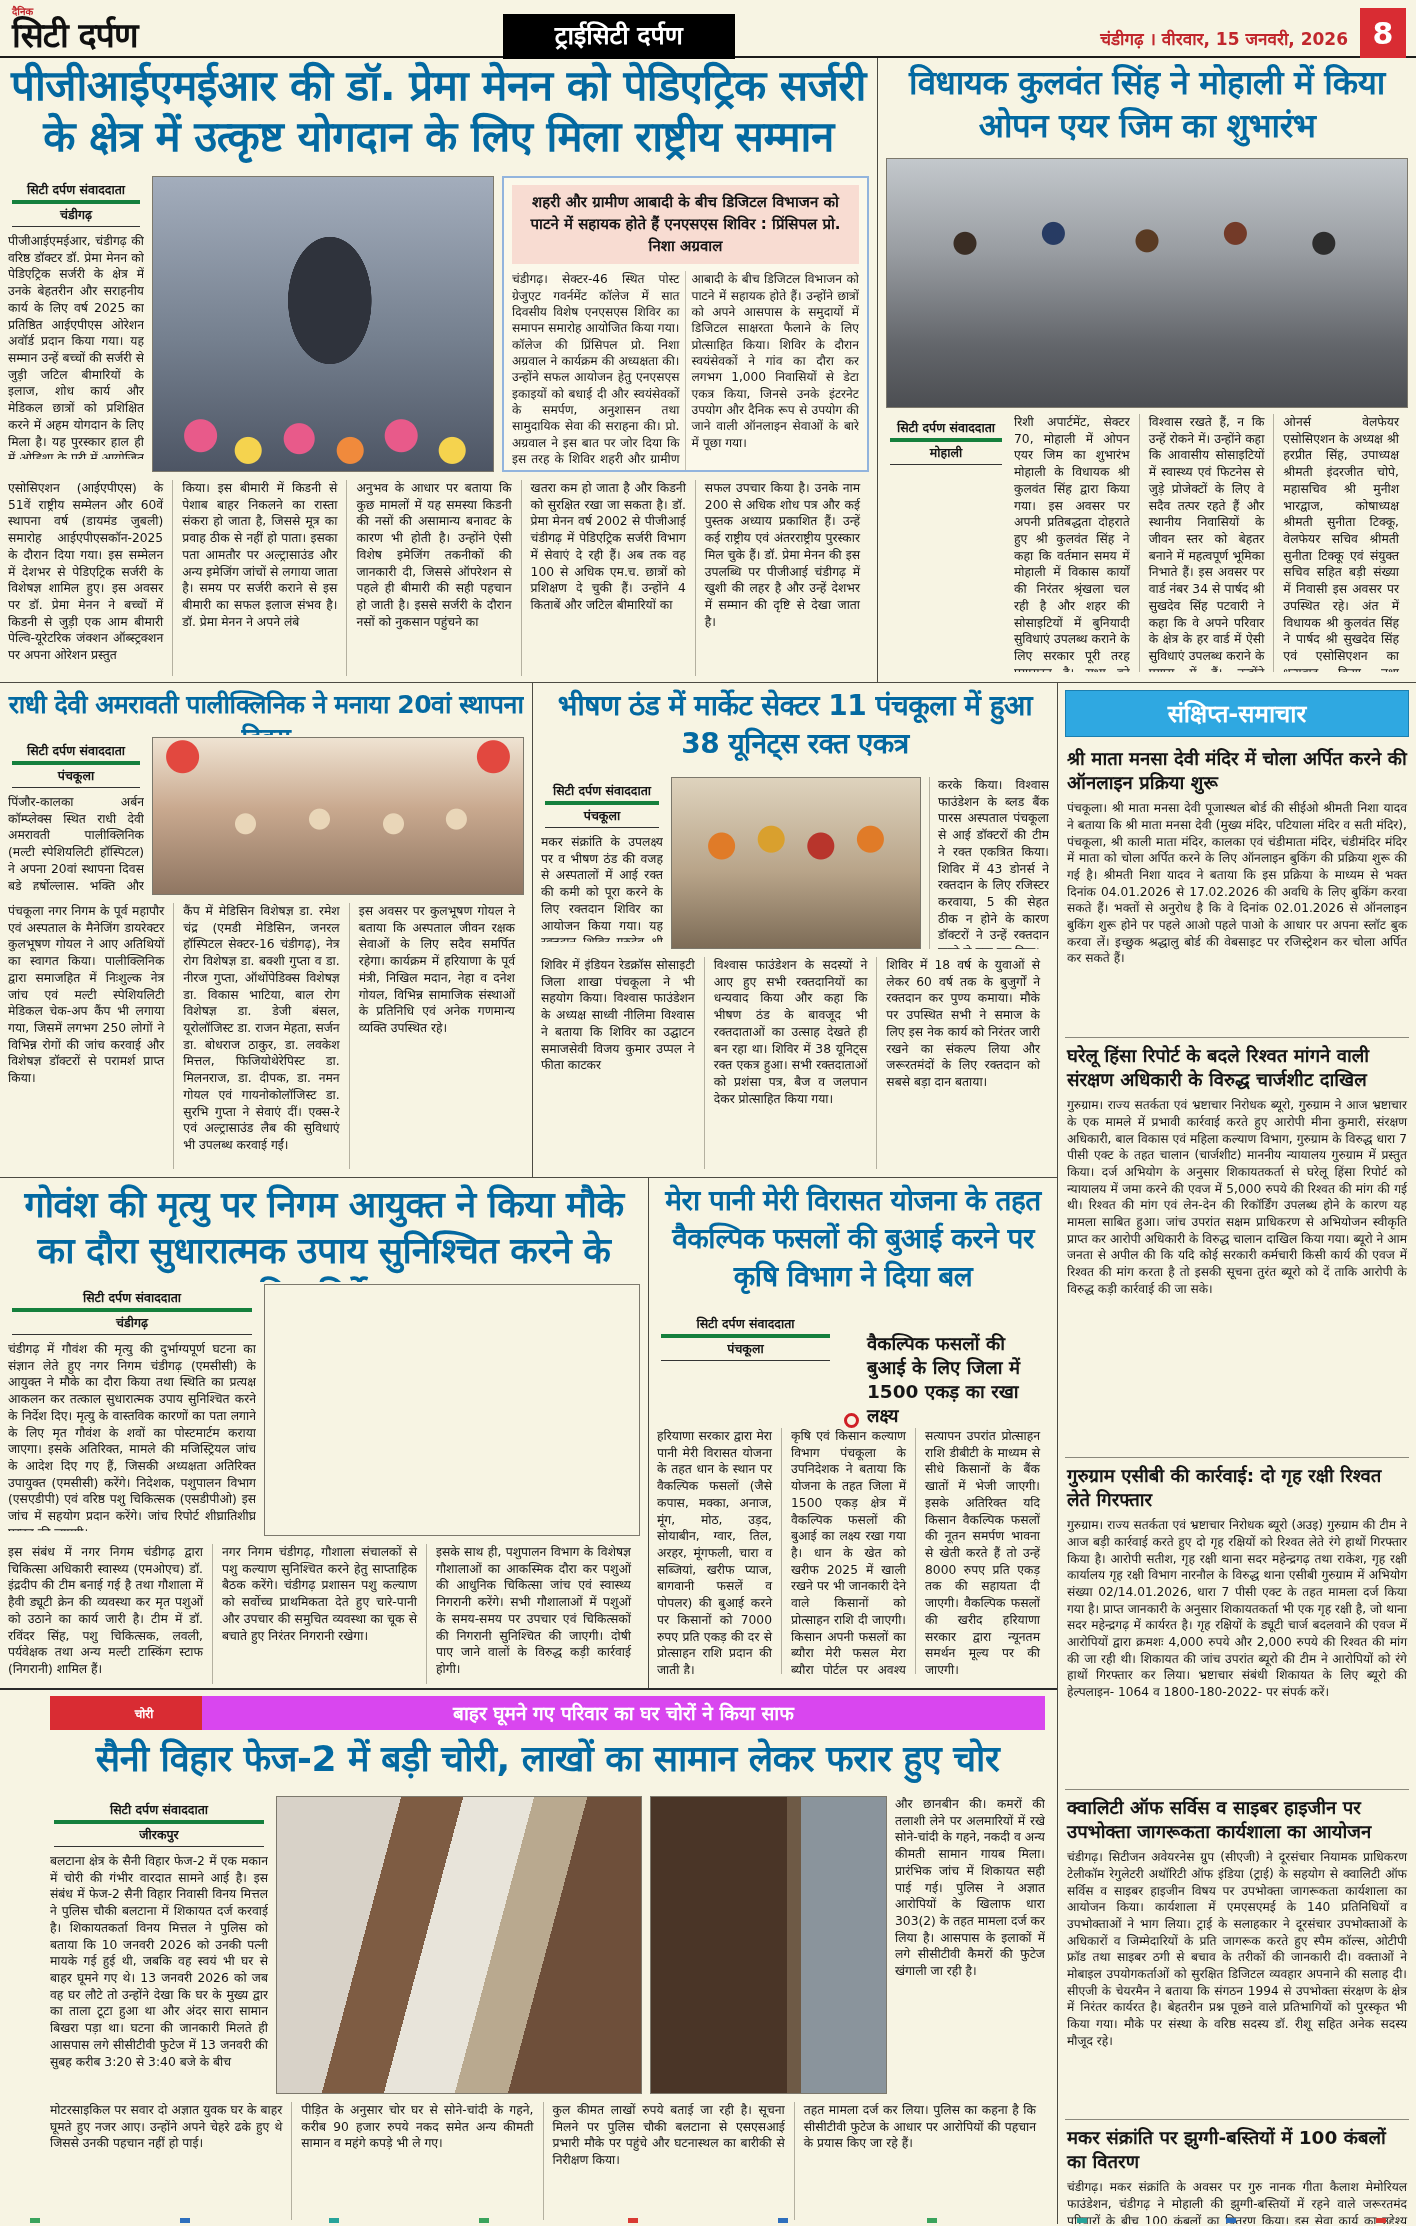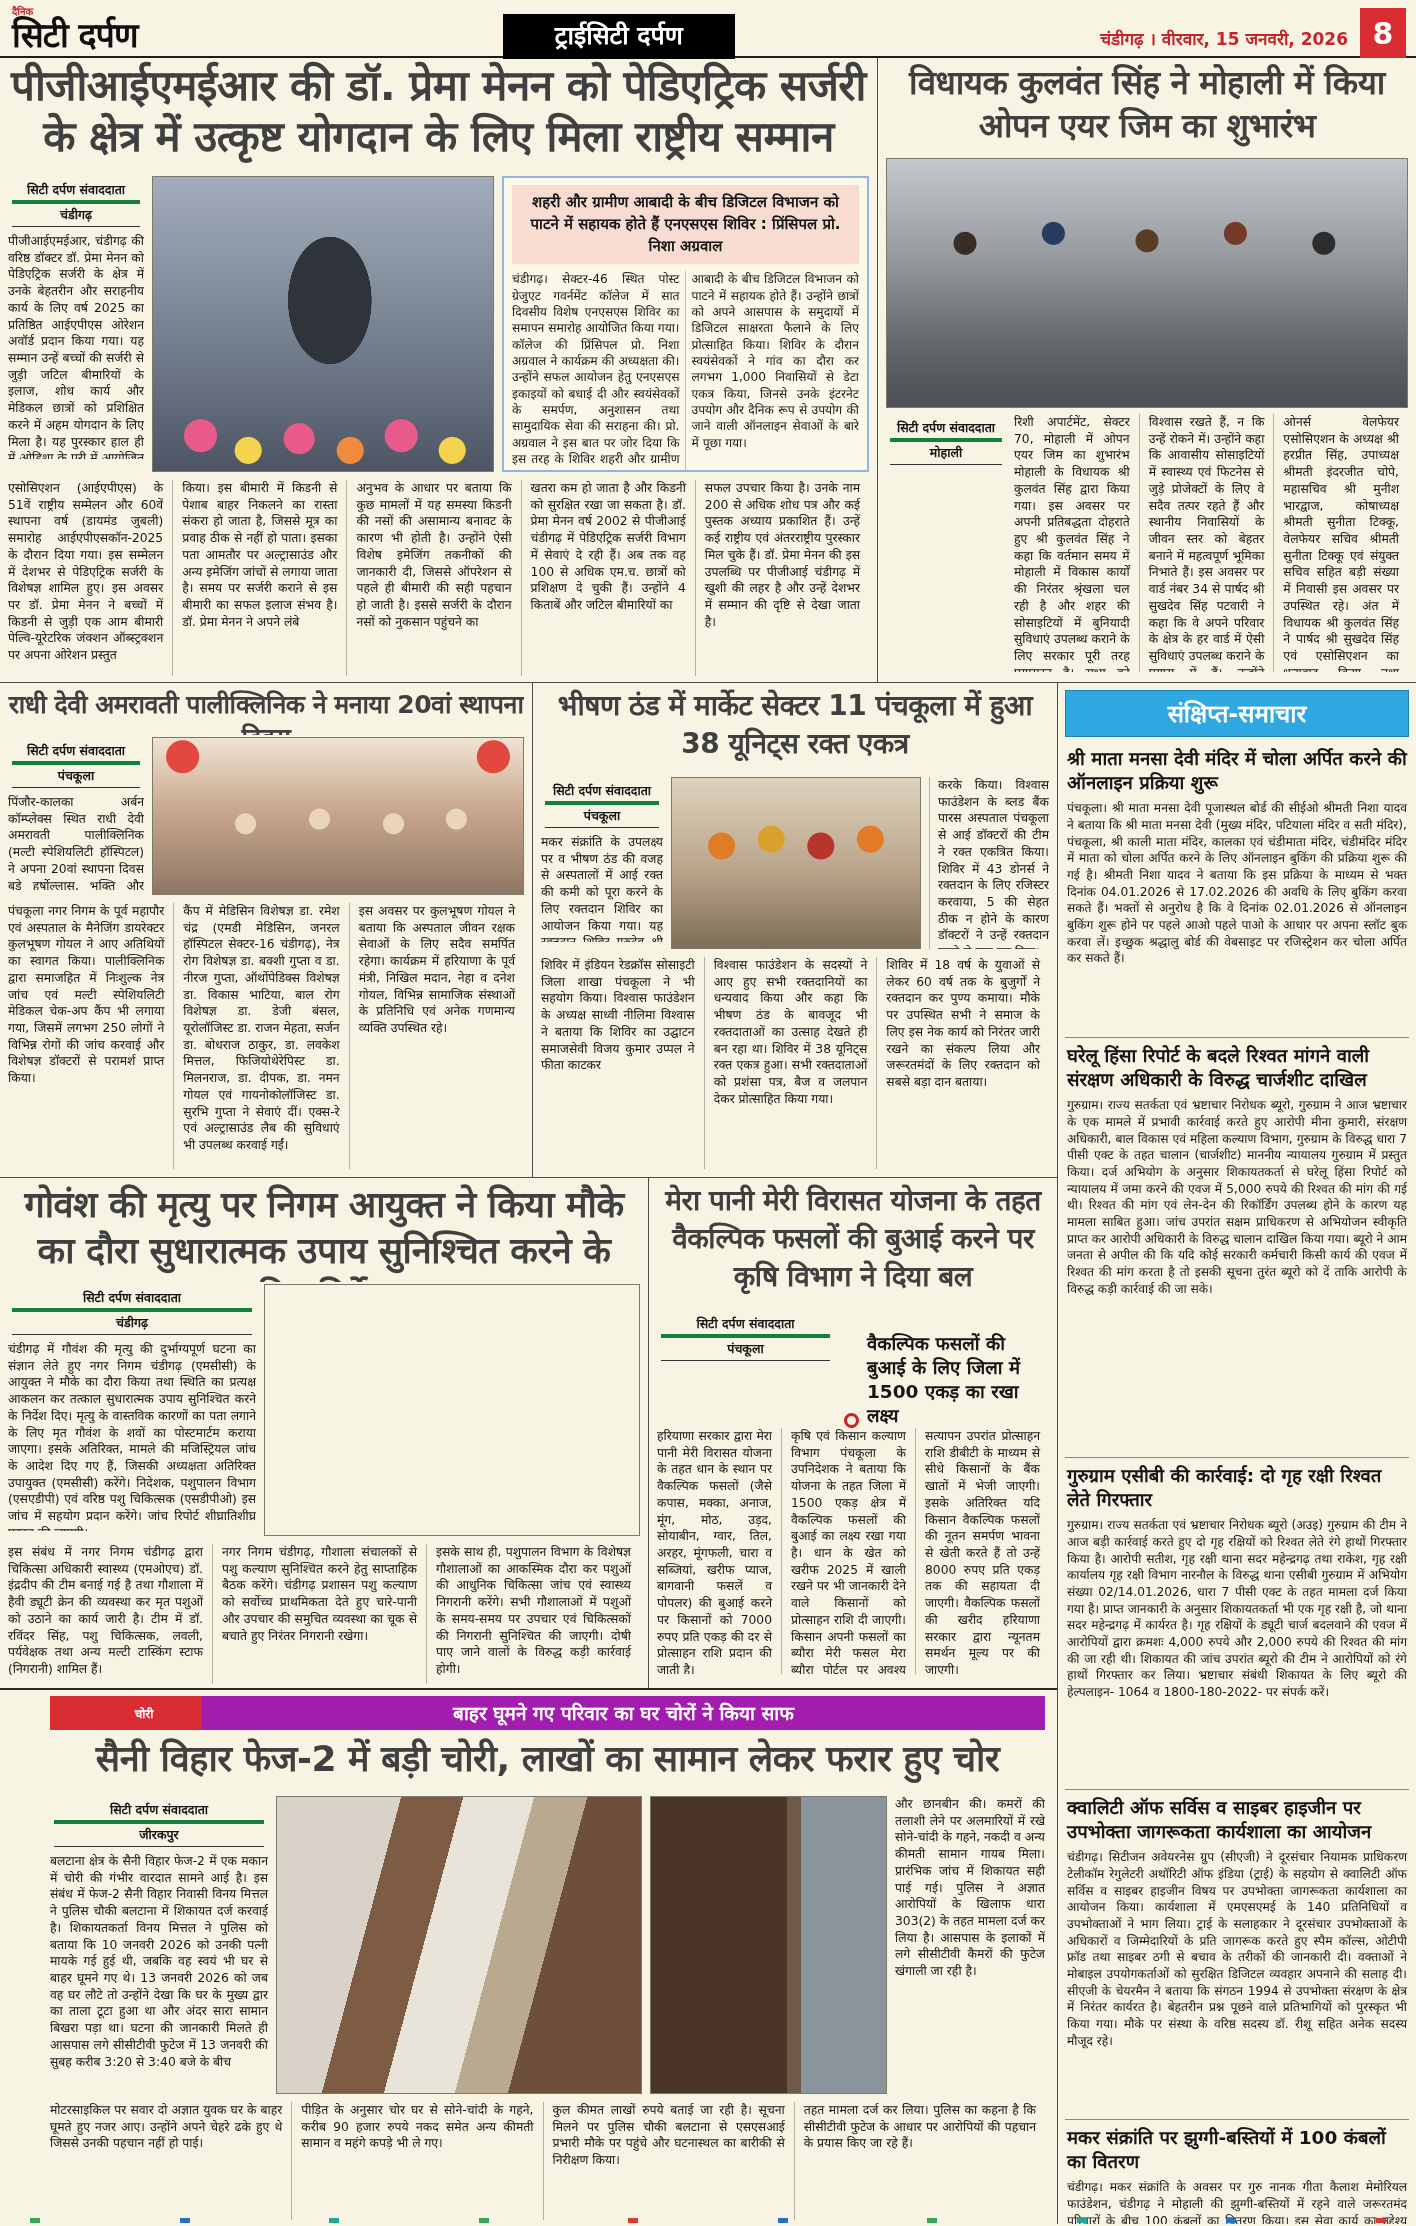--- a/index.html
+++ b/index.html
@@ -15,21 +15,21 @@
   .brand-small{font-size:10px;color:#c1272d;font-weight:bold;margin-bottom:1px;}
   .brand{font-size:34px;font-weight:800;letter-spacing:-1px;color:#101010;}
   .edition-box{background:#000000;color:#fff;font-weight:800;font-size:25px;
                padding:9px 52px 11px;line-height:1;margin-top:14px;}
   .mast-right{display:flex;align-items:center;gap:12px;}
   .dateline{color:#c1272d;font-weight:bold;font-size:17px;margin-top:18px;}
   .pagenum{background:#d92c33;color:#fff;font-size:30px;font-weight:800;width:46px;height:50px;
            display:flex;align-items:center;justify-content:center;margin-top:8px;}
 
   
-  .headline{font-weight:800;text-align:center;letter-spacing:-0.5px;color:#404040;overflow:hidden;}
+  .headline{font-weight:800;text-align:center;letter-spacing:-0.5px;color:#0369a1;overflow:hidden;}
   .byline-block{margin:2px 4px 6px;}
   .byline{font-size:12.5px;font-weight:bold;text-align:center;border-bottom:4px solid #15803d;
           padding:3px 0 2px;}
   .place{font-size:12.5px;font-weight:bold;text-align:center;padding:2px 0 3px;
          border-bottom:1px solid #333;}
   .bodytxt{font-size:12.3px;line-height:1.36;text-align:justify;overflow:hidden;}
   .cols{display:flex;overflow:hidden;}
   .cols > .col{flex:1;overflow:hidden;padding:0 9px 0 0;}
   .cols > .col + .col{border-left:1px solid #b4b0a0;padding-left:9px;}
   .photo{border:1px solid #7c786c;}
@@ -137,21 +137,21 @@
   .bullet-ring{width:15px;height:15px;border:3.5px solid #cf2027;border-radius:50%;
                flex:none;margin-top:4px;}
   .bullet-text{font-size:18.5px;font-weight:800;line-height:1.3;}
   .pani-cols{height:246px;justify-content:space-between;}
 
   
   .theft{height:534px;padding:6px 12px 0 50px;}
   .kicker-row{display:flex;height:34px;}
   .kicker{background:#d92c33;color:#fff;font-weight:800;font-size:12px;width:152px;
           display:flex;align-items:center;justify-content:center;padding-left:36px;}
-  .strip{background:#a21caf;color:#fff;font-weight:800;font-size:19px;flex:1;
+  .strip{background:#d946ef;color:#fff;font-weight:800;font-size:19px;flex:1;
          display:flex;align-items:center;justify-content:center;}
   .h-theft{font-size:36px;line-height:1.25;height:56px;margin:6px 0 4px;}
   .theft-rowA{display:flex;gap:8px;height:298px;}
   .theft-colA{width:218px;overflow:hidden;}
   .photo-theft1{flex:1.55;height:100%;
     background:
       linear-gradient(105deg,#d8d2c8 0 28%,#7e5c43 28% 42%,#e8e4da 42% 58%,#b9a98f 58% 70%,
                       #6e4f3a 70% 100%);}
   .photo-theft2{flex:1;height:100%;
     background:linear-gradient(90deg,#4a3527 0 58%,#6e5a46 58% 64%,#8a949c 64% 100%);}

